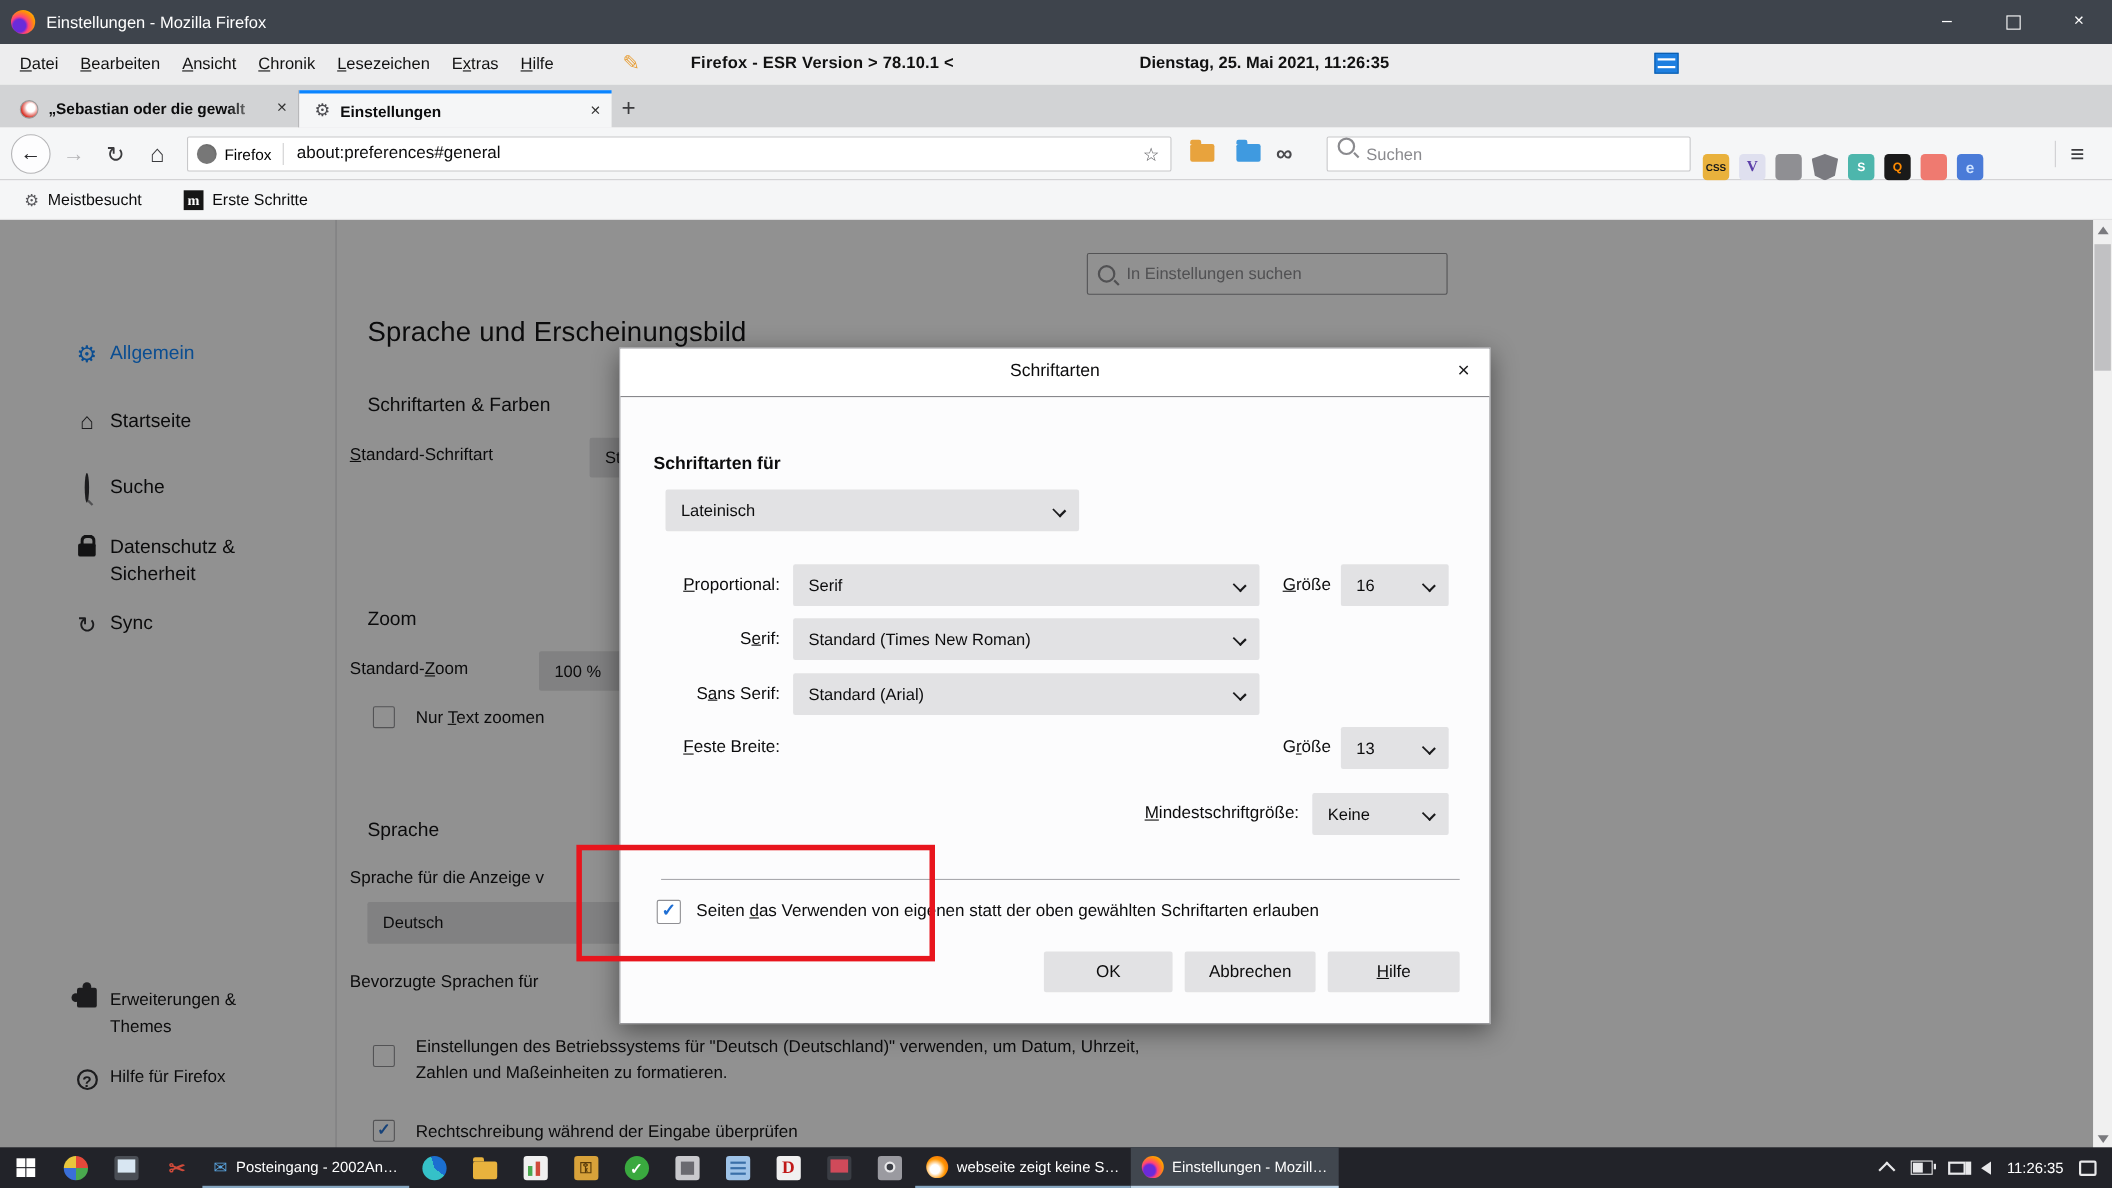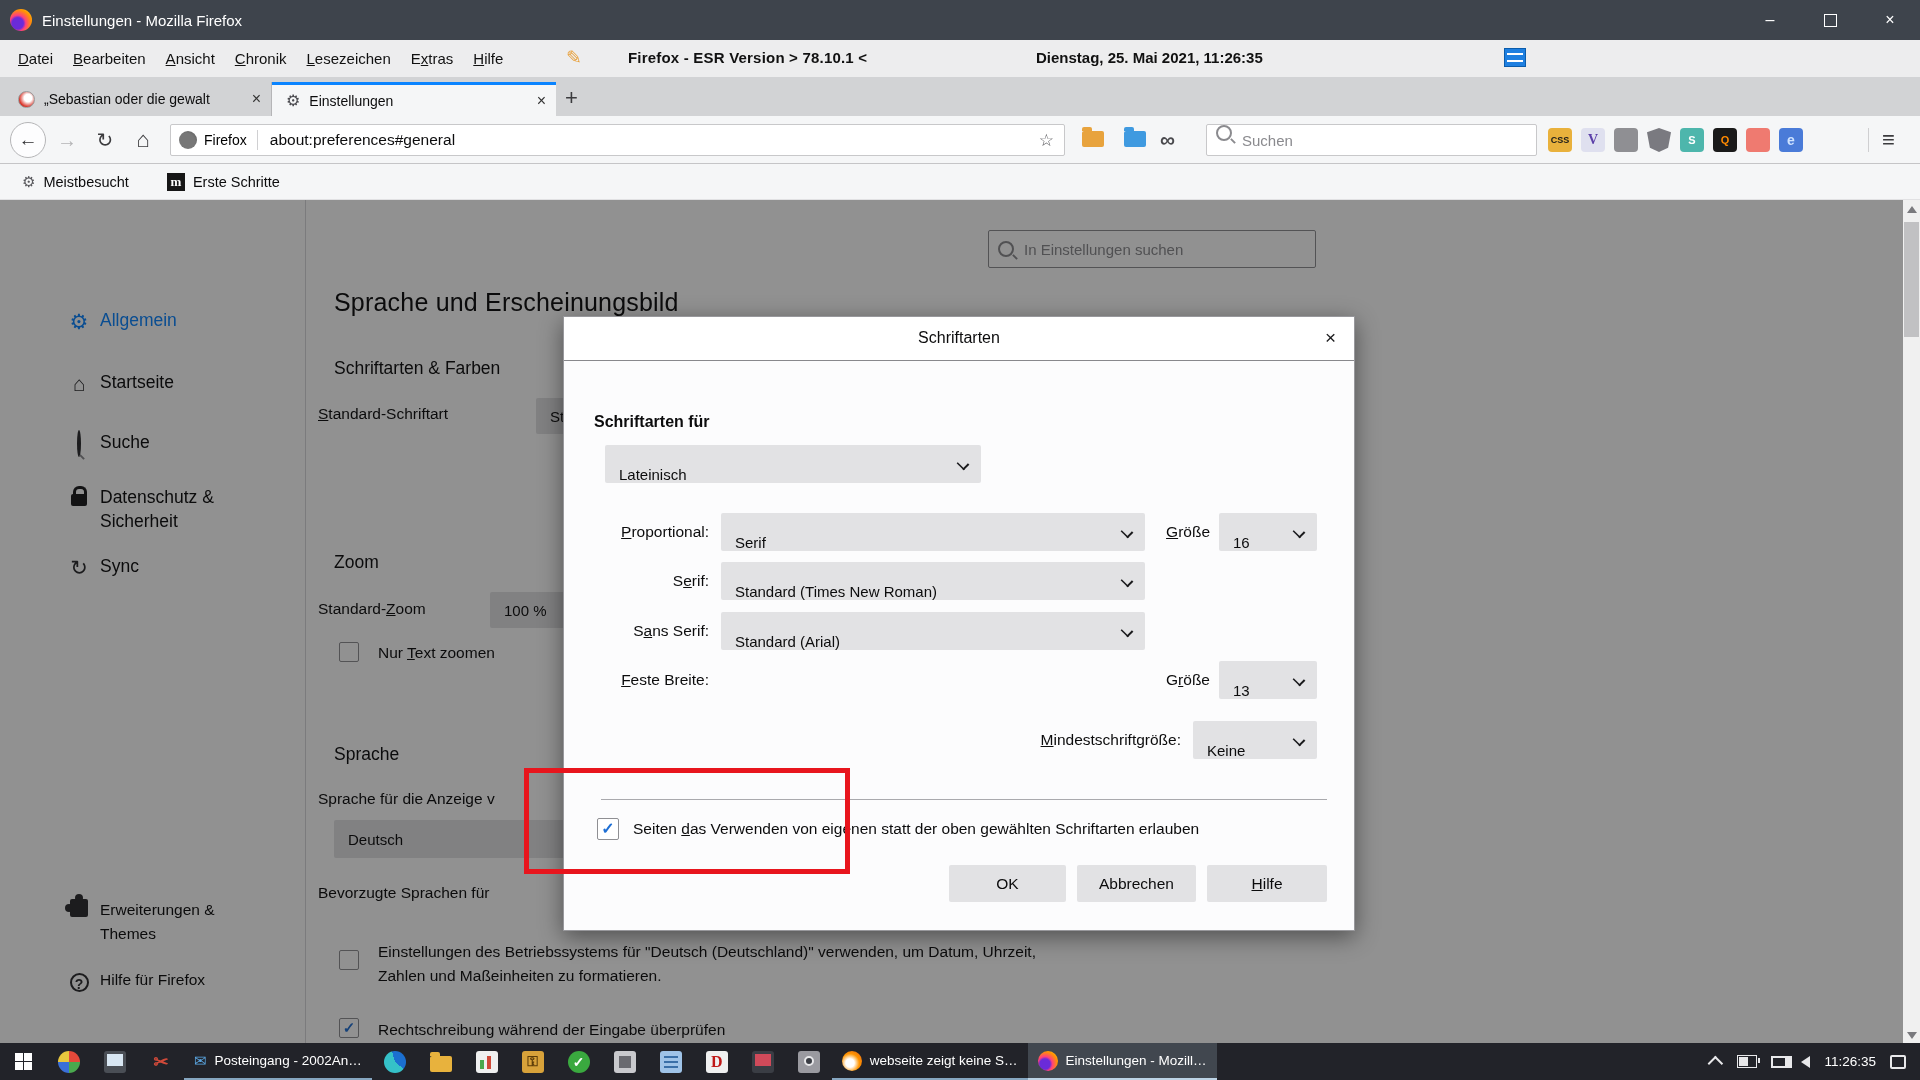--- a/index.html
+++ b/index.html
@@ -33,21 +33,21 @@
   .blue-win-icon::after{content:"";position:absolute;left:2px;top:11px;width:16px;height:2px;background:#fff;}
 
   
   .tabbar{left:0;top:77px;width:1920px;height:39px;background:#d2d3d5;}
   .tab{position:absolute;top:5px;height:34px;display:flex;align-items:center;box-sizing:border-box;}
   .tab1{left:6px;width:266px;border-right:1px solid #b5b5b7;}
   .tab2{left:272px;width:284px;background:#f5f6f7;border-top:3px solid #0a84ff;}
   .tab-favicon1{width:17px;height:17px;border-radius:50%;margin-left:12px;flex:0 0 auto;
     background:radial-gradient(circle at 60% 40%, #fff 0 30%, #d93025 70%, #a31717 100%);border:1px solid #999;box-sizing:border-box;}
   .tab-gear{margin-left:14px;font-size:16px;color:#4a4a4f;line-height:1;}
-  .tab-title{margin-left:9px;font-size:14px;white-space:nowrap;overflow:hidden;flex:1 1 auto;
+  .tab-title{margin-left:9px;font-size:14px;white-space:nowrap;overflow:hidden;flex:1 1 auto;font-weight:bold;
      -webkit-mask-image:linear-gradient(90deg,#000 82%,transparent);}
   .tab-close{margin:0 10px;font-size:16px;color:#333;flex:0 0 auto;}
   .newtab-btn{position:absolute;left:565px;top:8px;font-size:22px;color:#3b3b3e;}
 
   
   .navbar{left:0;top:116px;width:1920px;height:48px;background:#f5f6f7;border-bottom:1px solid #c5c5c7;box-sizing:border-box;}
   .nav-icon{position:absolute;top:0;height:48px;display:flex;align-items:center;justify-content:center;
             font-size:20px;color:#3b3b3e;}
   .back-circle{left:10px;width:36px;}
   .back-circle .circ{width:34px;height:34px;border:1px solid #b5b5b7;border-radius:50%;background:#fdfdfe;
@@ -72,21 +72,21 @@
   .tool-infinity{position:absolute;left:1160px;top:0;height:48px;display:flex;align-items:center;
                  font-size:21px;font-weight:bold;color:#4a4a4e;}
   .searchbar{position:absolute;left:1206px;top:8px;width:331px;height:32px;background:#fff;
              border:1px solid #c8c8ca;border-radius:2px;display:flex;box-sizing:border-box;}
   .mag{width:12px;height:12px;border:2px solid #8a8a8e;border-radius:50%;margin-left:9px;position:relative;flex:0 0 auto;}
   .mag::after{content:"";position:absolute;width:6px;height:2px;background:#8a8a8e;
               transform:rotate(45deg);right:-6px;bottom:-3px;}
   .search-input{flex:1;border:none;outline:none;font-size:15px;margin-left:8px;background:transparent;
                 font-family:"Liberation Sans",sans-serif;color:#0c0c0d;}
   .search-input::placeholder{color:#8a8a8e;}
-  .ext-strip{position:absolute;left:1548px;top:0;height:48px;display:flex;align-items:center;gap:9px;}
+  .ext-strip{position:absolute;left:1548px;top:12px;height:48px;display:flex;align-items:center;gap:9px;}
   .ext{width:24px;height:24px;border-radius:4px;display:flex;align-items:center;justify-content:center;
        font-size:11px;font-weight:bold;}
   .ext-css{background:#e9b13c;color:#1a1a1a;font-size:9px;}
   .ext-v{background:#dfe0ef;color:#5b3fa8;font-size:14px;font-family:"Liberation Serif",serif;}
   .ext-gray{background:#8f8f93;}
   .ext-shield{background:#7a7a80;clip-path:polygon(50% 0,100% 18%,88% 82%,50% 100%,12% 82%,0 18%);}
   .ext-s{background:#4db6ac;color:#fff;}
   .ext-q{background:#1a1a1a;color:#ff8a00;}
   .ext-red{background:#ef7a70;}
   .ext-blue{background:#4a7bd8;color:#cfe3ff;font-size:14px;}
@@ -140,21 +140,21 @@
 
   
   .dialog{left:563px;top:316px;width:792px;height:615px;background:#fcfcfd;border:1px solid #98989c;
           box-shadow:0 6px 22px rgba(0,0,0,.45);box-sizing:border-box;}
   .dlg-titlebar{position:absolute;left:0;top:0;width:100%;height:44px;background:#fff;
                 border-bottom:1px solid #88888c;box-sizing:border-box;}
   .dlg-title{position:absolute;left:0;top:12px;width:100%;text-align:center;font-size:16px;}
   .dlg-close{position:absolute;right:18px;top:10px;font-size:19px;color:#1a1a1c;}
   .dlg-section{position:absolute;left:30px;top:96px;font-size:16px;font-weight:700;}
   .select{position:absolute;height:38px;background:#e2e2e4;border-radius:2px;font-size:15px;
-          display:flex;align-items:flex-end;padding-left:14px;box-sizing:border-box;}
+          display:flex;align-items:center;padding-left:14px;box-sizing:border-box;}
   .chev{position:absolute;right:13px;top:14px;width:8px;height:8px;border-right:2px solid #1a1a1c;
         border-bottom:2px solid #1a1a1c;transform:rotate(45deg) scaleY(.8);}
   .dlg-label{position:absolute;font-size:15.5px;text-align:right;}
   .dlg-sep{position:absolute;left:37px;top:482px;width:726px;height:1px;background:#a9a9ad;}
   .dlg-cb{position:absolute;left:33px;top:501px;width:22px;height:22px;background:#fff;border:1px solid #8f8f93;
           border-radius:2px;box-sizing:border-box;text-align:center;line-height:20px;font-size:16px;
           color:#1f6fd4;font-weight:bold;}
   .dlg-cb-label{position:absolute;left:69px;top:503px;font-size:15.5px;}
   .dlg-btn{position:absolute;top:548px;height:37px;background:#e2e2e4;border-radius:2px;font-size:15.5px;
            display:flex;align-items:center;justify-content:center;box-sizing:border-box;}

